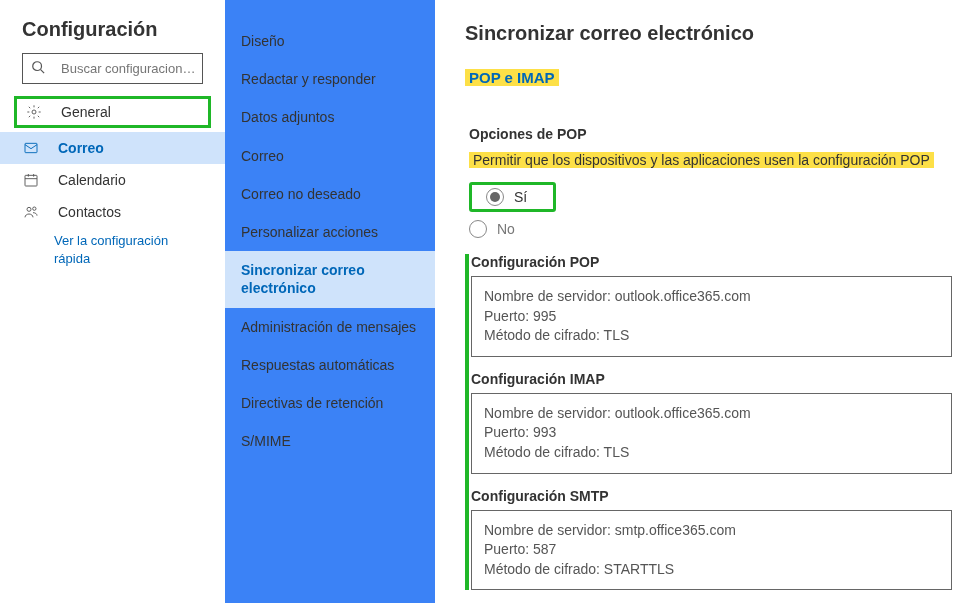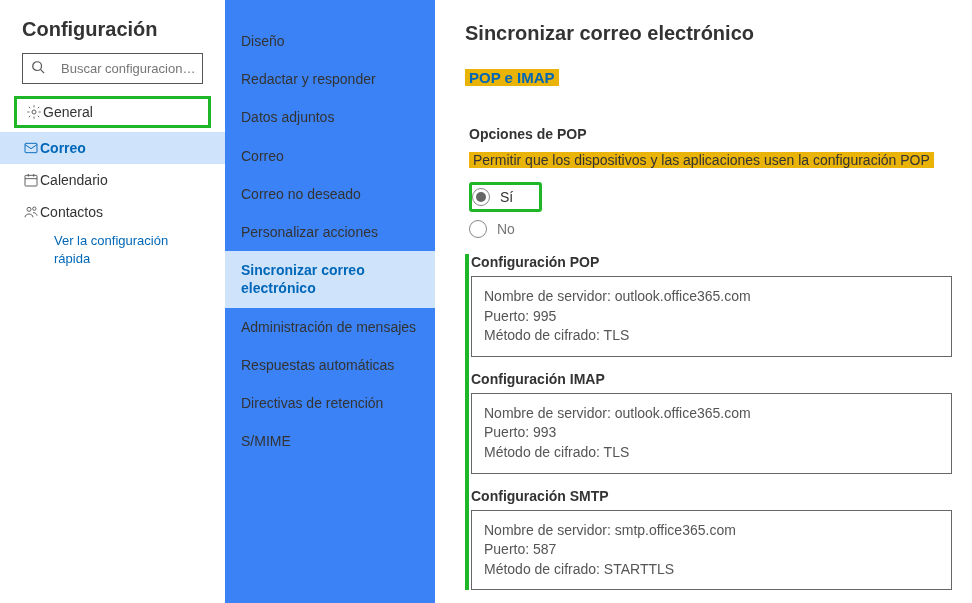--- a/index.html
+++ b/index.html
@@ -4,38 +4,38 @@
   <style>
     * { margin:0; padding:0; box-sizing:border-box; font-family:"Segoe UI","Helvetica Neue",Arial,sans-serif; }
     body { background:#fff; color:#333; font-size:14px; width:972px; height:603px; overflow:hidden; }
     .layout { display:flex; height:100%; }
     
     .col-left { width:225px; padding:0; }
     .page-title { font-size:20px; font-weight:600; padding:18px 22px 12px; }
     .search-wrap { margin:0 22px 12px; }
     .search-box { display:flex; align-items:center; gap:16px; border:1px solid #555; padding:6px 8px; }
     .search-box input { border:none; outline:none; width:100%; font-size:13px; color:#555; background:transparent; }
-    .nav-item { display:flex; align-items:center; gap:0; padding:8px 22px; cursor:pointer; color:#333; }
+    .nav-item { display:flex; align-items:center; gap:18px; padding:8px 22px; cursor:pointer; color:#333; }
     .nav-item .ico { width:18px; display:flex; justify-content:center; }
     .nav-item.active { background:#cfe3fb; color:#0067b8; font-weight:700; }
     .nav-item.hl-general { border:3px solid #1fb728; margin:4px 14px 4px 14px; padding:5px 8px; }
     .quick-link { color:#0067b8; font-size:13px; padding:4px 0 0 54px; line-height:1.4; cursor:pointer; max-width:180px; }
     
     .col-mid { width:210px; background:#3b82f6; padding-top:22px; }
     .mid-item { padding:10px 16px; color:#333; cursor:pointer; font-size:14px; line-height:1.3; }
     .mid-item.active { background:#cfe3fb; color:#0067b8; font-weight:600; }
     
     .col-right { flex:1; padding:22px 20px 10px 30px; overflow:auto; }
     .r-title { font-size:20px; font-weight:600; margin-bottom:24px; color:#333; }
-    .hl-yellow { background:#eab308; display:inline-block; }
+    .hl-yellow { background:#fde047; display:inline-block; }
     .section-sub { font-size:15px; font-weight:600; color:#0067b8; margin-bottom:22px; padding:0 4px; }
     .opt-head { font-weight:600; margin-bottom:10px; padding-left:4px; }
     .opt-desc { color:#333; margin-bottom:10px; margin-left:4px; padding:0 4px; }
     .radio-row { display:flex; align-items:center; gap:10px; margin:4px 0 4px 4px; color:#777; }
-    .radio-row.hl { display:inline-flex; border:3px solid #1fb728; border-radius:3px; padding:3px 26px 3px 0; color:#333; }
+    .radio-row.hl { display:inline-flex; border:3px solid #1fb728; border-radius:3px; padding:3px 26px 3px 14px; color:#333; }
     .radio-outer { width:18px; height:18px; border:1px solid #888; border-radius:50%; display:flex; align-items:center; justify-content:center; background:#fff; }
     .radio-outer.sel::after { content:""; width:10px; height:10px; border-radius:50%; background:#666; display:block; }
     .conf-block { margin-top:16px; position:relative; padding-left:6px; }
     .green-bar { position:absolute; left:0; top:0; bottom:0; width:4px; background:#1fb728; }
     .conf-title { font-weight:600; margin:0 0 6px 0; }
     .conf-box { border:1px solid #666; padding:10px 12px; color:#555; font-size:14px; line-height:1.4; }
     
     svg { stroke:#555; fill:none; stroke-width:1.4; }
     .nav-item.active svg { stroke:#0067b8; }
   </style>

